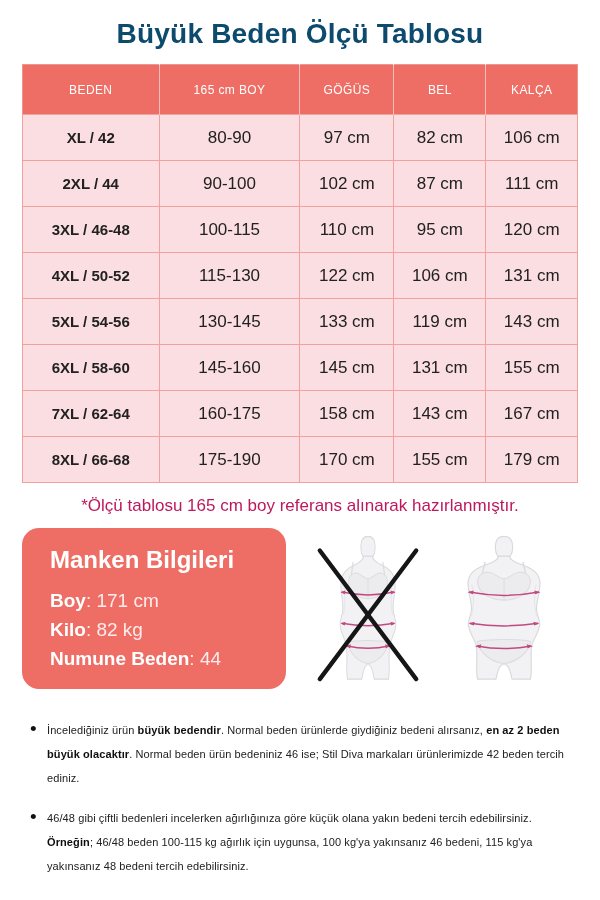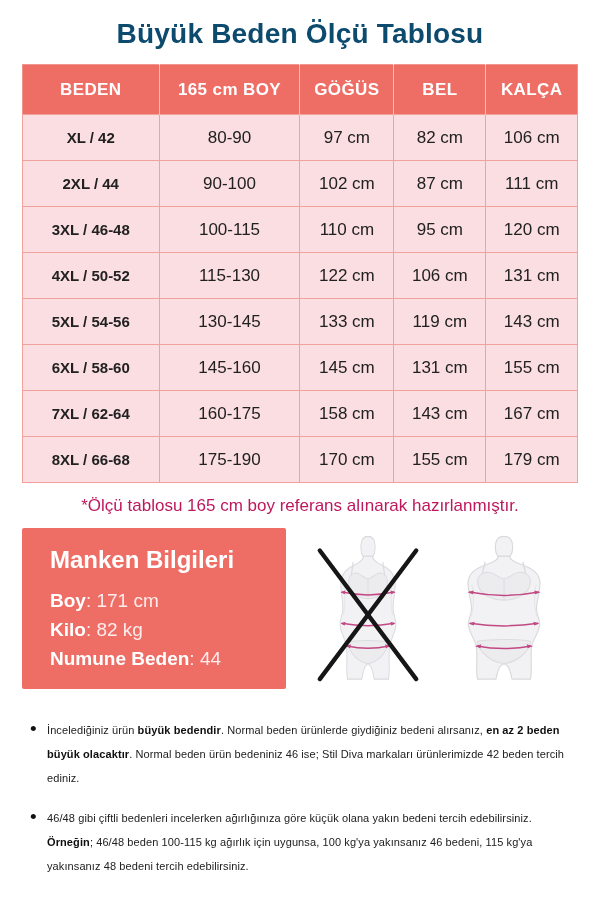--- a/index.html
+++ b/index.html
@@ -14,38 +14,38 @@
   }
 
   
   table.size-table {
     width:556px; margin:14px auto 0 22px; border-collapse:collapse;
     table-layout:fixed; background:#fbdee1;
     border:1px solid #f0948e;
   }
   col.c1{width:24.6%} col.c2{width:25.4%} col.c3{width:16.9%} col.c4{width:16.6%} col.c5{width:16.5%}
   .size-table thead th {
-    background:#ee6e66; color:#ffffff; font-weight:bold; font-size:17px;
+    background:#ee6e66; color:#ffffff; font-weight:normal; font-size:12px;
     height:50px; letter-spacing:.4px; border-left:1px solid rgba(255,255,255,.55);
   }
   .size-table thead th:first-child { border-left:none; }
   .size-table tbody td {
     height:46px; text-align:center; font-size:17px; color:#212121;
     border:1px solid #f2a19c; background:#fbdee1;
   }
   .size-table tbody td.size-col { font-weight:bold; font-size:15px; }
 
   .footnote {
     text-align:center; font-size:17px; color:#be185d; margin-top:13px;
   }
 
   
   .model-section { display:flex; align-items:flex-start; margin:12px 0 0 22px; }
   .model-card {
-    width:264px; min-height:147px; background:#ee6e66; border-radius:2px;
+    width:264px; min-height:147px; background:#ee6e66; border-radius:17px;
     color:#fff; padding:18px 20px 16px 28px;
   }
   .model-card-title { font-size:24px; font-weight:bold; margin-bottom:12px; }
   .mi-row { font-size:19px; line-height:29px; color:#fdecec; }
   .mi-label { font-weight:bold; color:#ffffff; }
 
   .figures { display:flex; margin-left:30px; margin-top:4px; }
   .figure-wrap { position:relative; }
   .figure-wrap + .figure-wrap { margin-left:32px; }
 

